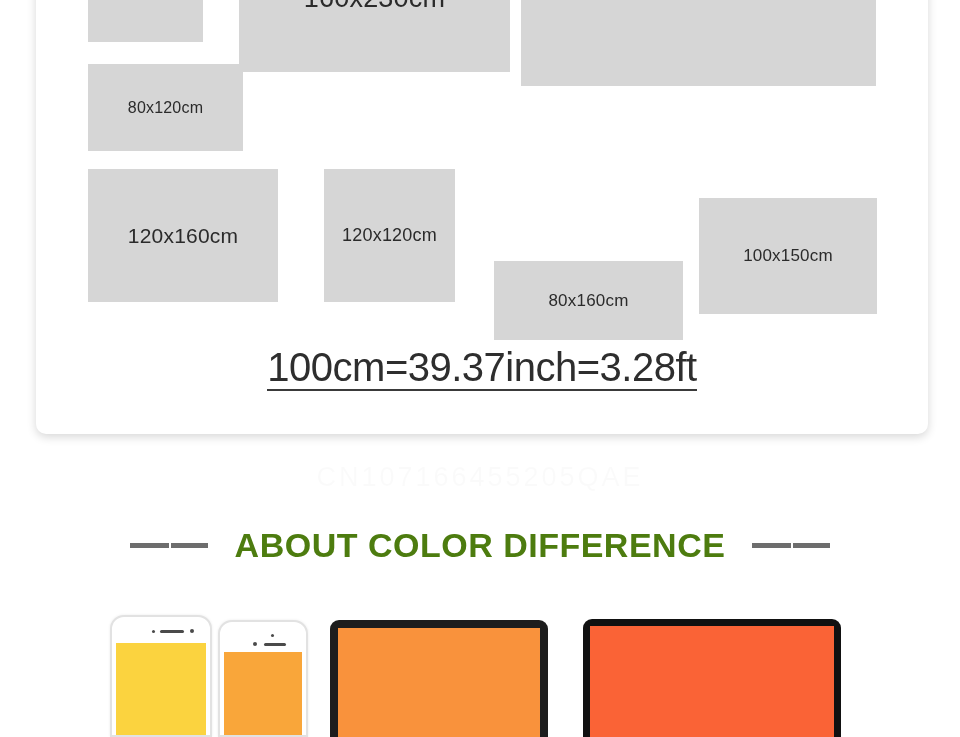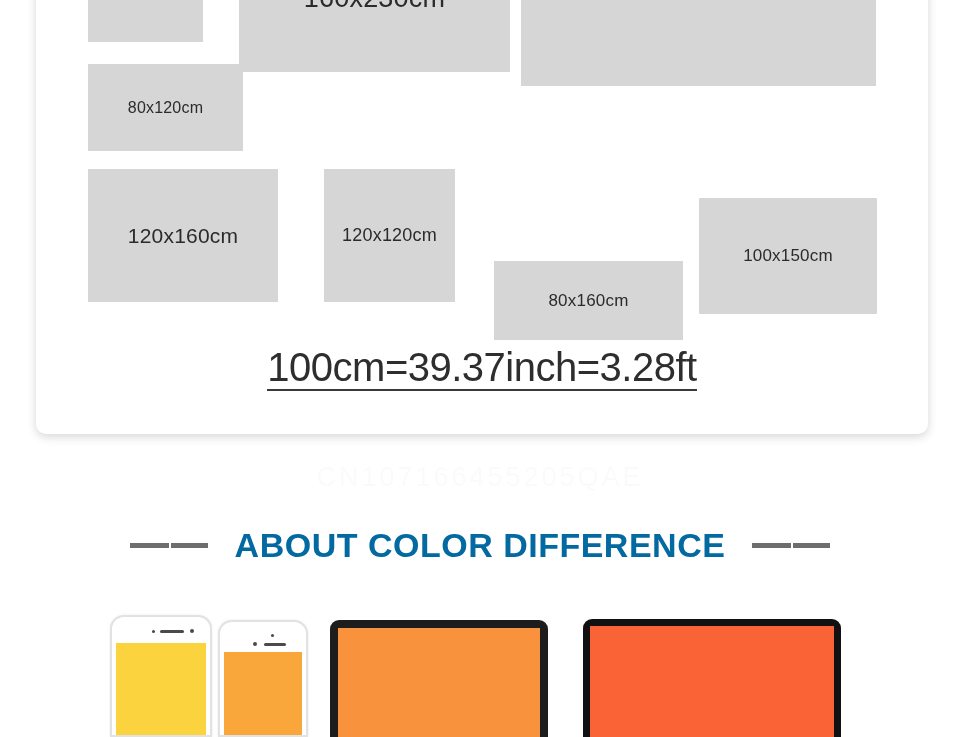--- a/index.html
+++ b/index.html
@@ -102,21 +102,21 @@
     position: absolute;
     left: 50%;
     top: 0;
     width: 2px;
     height: 5px;
     background: #ffffff;
   }
   .heading-text {
     font-size: 34px;
     font-weight: bold;
-    color: #0369a1;
+    color: #4d7c0f;
     letter-spacing: 0.5px;
     white-space: nowrap;
   }
 
   
   .devices {
     position: absolute;
     left: 0;
     top: 600px;
     width: 960px;

